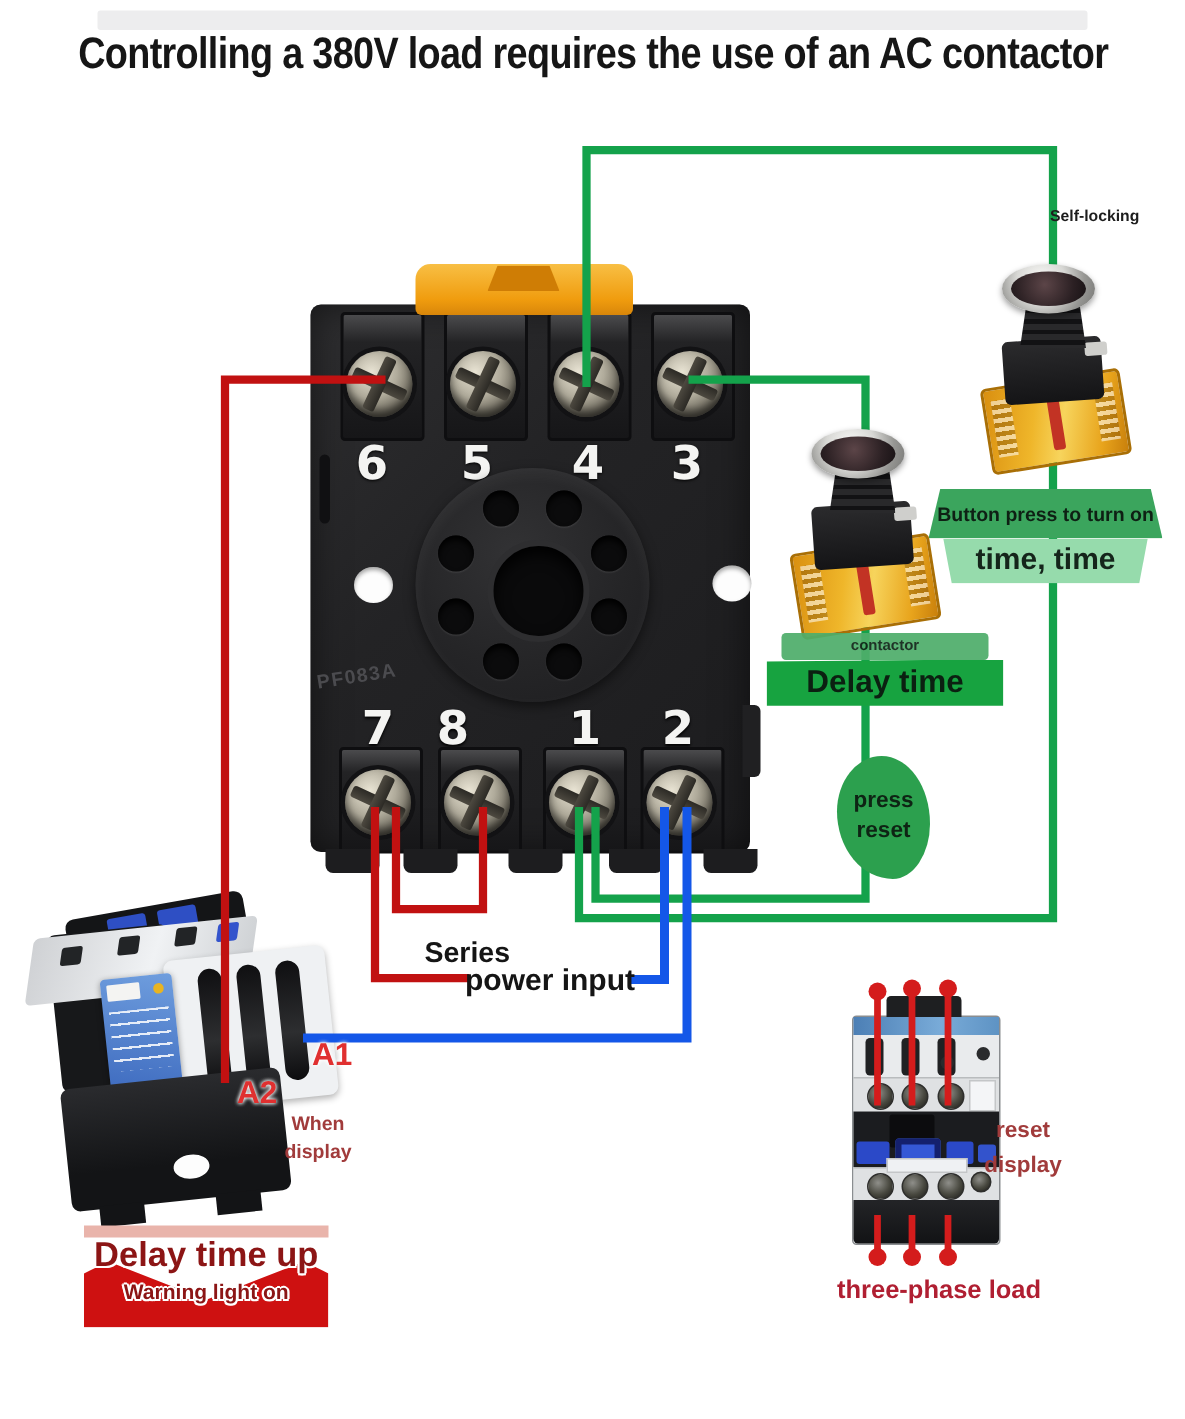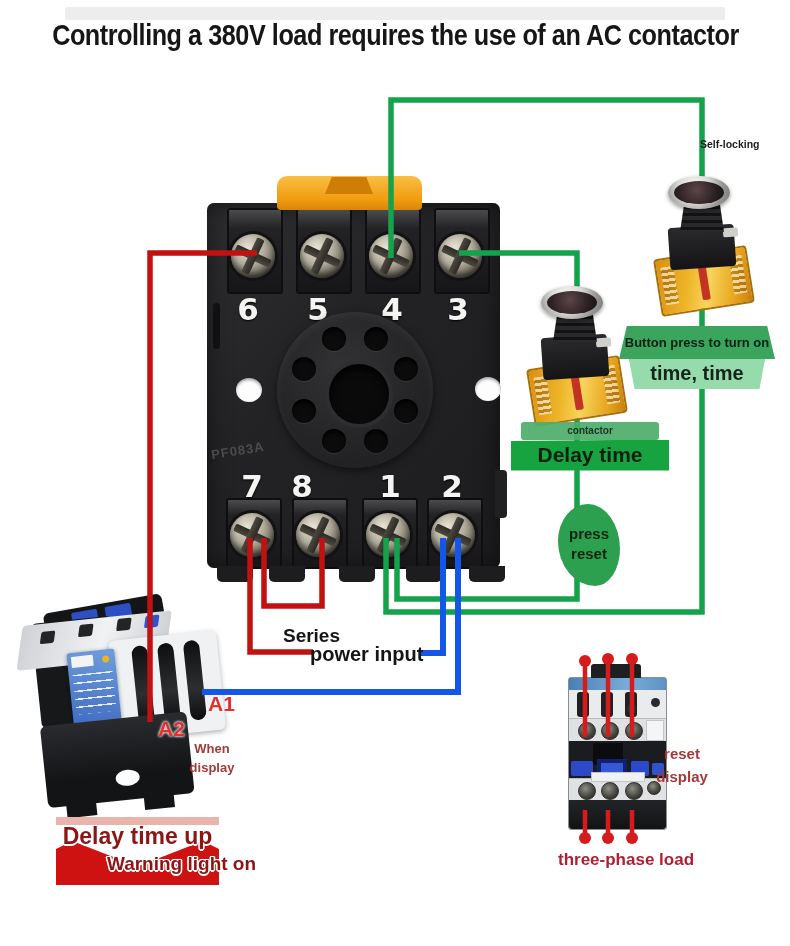--- a/index.html
+++ b/index.html
@@ -87,21 +87,21 @@
     background:var(--blob-green,#2ca04e);border-radius:48% 52% 40% 60%/45% 55% 45% 55%;
     padding-top:0;box-sizing:border-box;}
   #self-reset-blob .t{margin-top:20px;font-size:15px;font-weight:bold;color:#0e2414;line-height:1.3;}
   #delay-banner{left:56px;top:817px;width:163px;height:68px;z-index:9;}
   #delay-banner .pinkstrip{position:absolute;left:0;top:0;right:0;height:8px;background:var(--ribbon-top-pink,#e9b4ab);}
   #delay-banner .ribbon{position:absolute;left:0;right:0;top:24px;bottom:0;background:var(--ribbon-red,#ce1111);
     clip-path:polygon(0 18%,10% 0,50% 58%,90% 0,100% 18%,100% 100%,0 100%);}
   .outline-txt{position:absolute;width:100%;text-align:center;font-weight:bold;color:var(--dark-red-text,#8c1515);
     text-shadow:-1.5px 0 #fff,1.5px 0 #fff,0 -1.5px #fff,0 1.5px #fff,-1px -1px #fff,1px 1px #fff,-1px 1px #fff,1px -1px #fff;}
   #delay-banner .rb1{top:6px;font-size:23px;}
-  #delay-banner .rb2{top:36px;font-size:19px;padding-left:44px;}
+  #delay-banner .rb2{top:36px;font-size:14px;}
   
   #side-contactor{left:24px;top:602px;width:195px;height:205px;z-index:2;transform:rotate(-6deg);}
   .sc-backtop{left:30px;top:0;width:120px;height:46px;background:#141517;border-radius:6px;transform:rotate(-4deg);}
   .sc-backtop i{position:absolute;top:4px;width:26px;height:14px;background:#2e4fc4;border-radius:2px;}
   .sc-darkmid{left:16px;top:13px;width:80px;height:105px;background:#17181a;border-radius:5px;}
   .sc-topface{left:2px;top:14px;width:150px;height:44px;border-radius:4px;transform:skewX(-14deg);
     background:linear-gradient(100deg,#cfd1d4,#f0f2f4 55%,#cdd0d3);}
   .sc-topface i{position:absolute;width:14px;height:12px;background:#222426;border-radius:2px;top:8px;}
   .sc-white{left:91px;top:38px;width:108px;height:100px;background:#eff1f3;border-radius:6px;
     box-shadow:0 2px 5px rgba(0,0,0,.3);}

